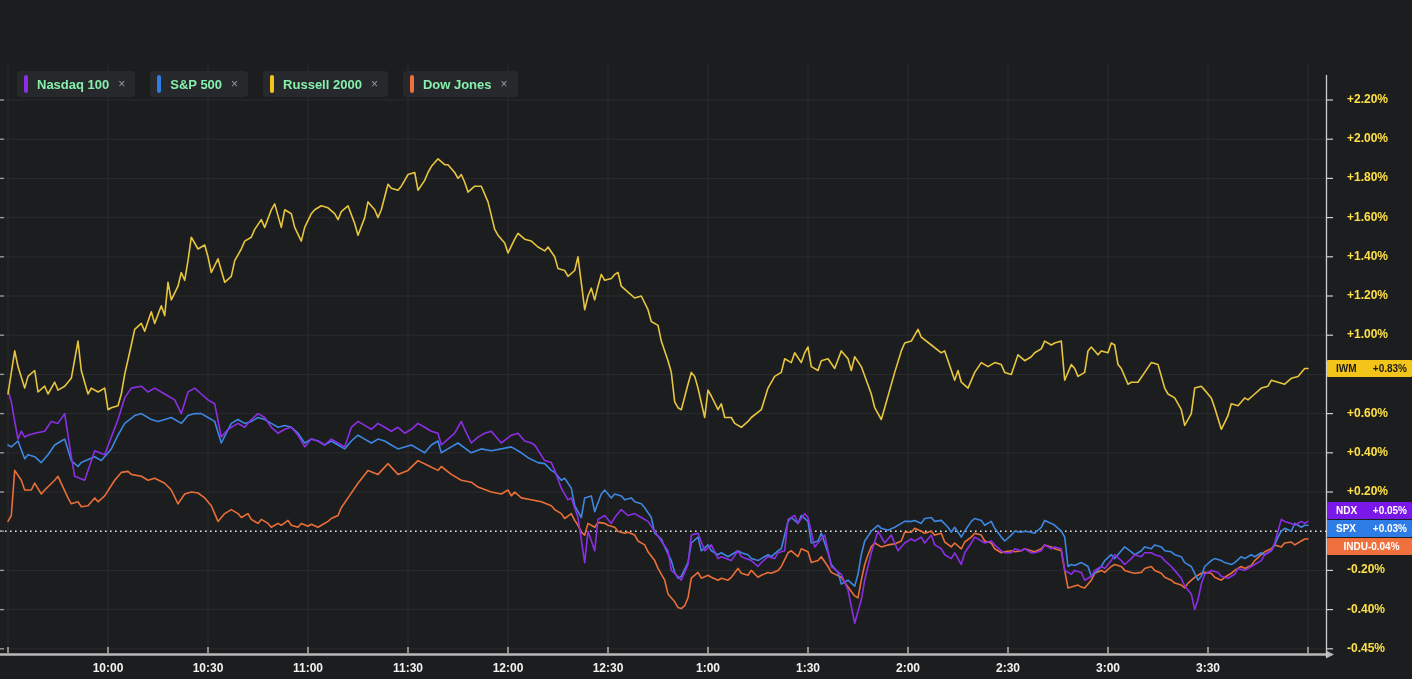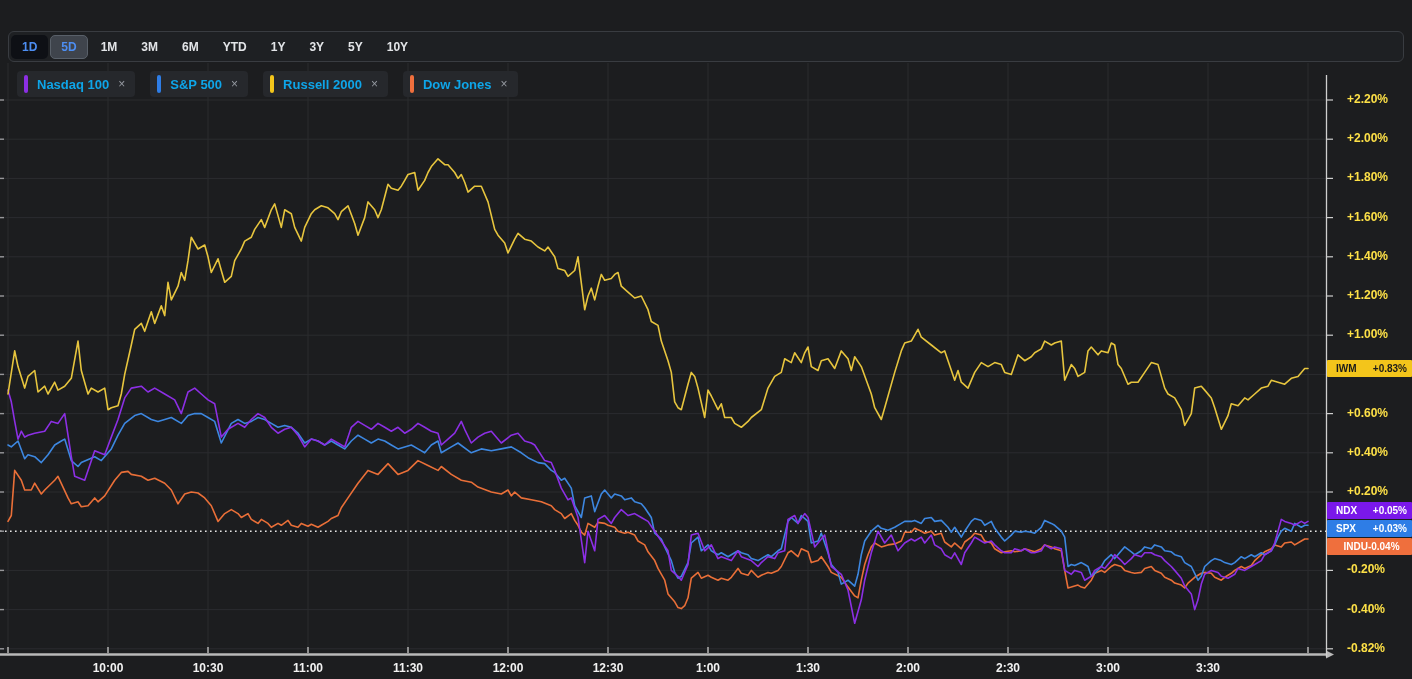--- a/index.html
+++ b/index.html
@@ -18,49 +18,37 @@
           align-items:center;padding:2px;gap:2px;}
   .tab{padding:5px 11px;font-size:12px;font-weight:700;color:#e3e5e8;border-radius:5px;
        box-sizing:border-box;text-align:center;cursor:pointer;white-space:nowrap;}
   .tab.active{background:#0e1015;color:#4d8ef2;}
   .tab.secondary{background:#3f444c;border:1px solid #596069;padding:4px 10px;color:#4d8ef2;}
   
   .legend{position:absolute;top:71px;left:17px;display:flex;gap:15px;z-index:5;}
   .chip{height:26px;display:flex;align-items:center;background:#26282c;border-radius:4px;
         padding:0 10px 0 7px;cursor:pointer;}
   .chip .bar{width:4px;height:18px;border-radius:2px;margin-right:9px;}
-  .chip .lbl{font-size:13px;font-weight:700;color:#0ea5e9;}
+  .chip .lbl{font-size:13px;font-weight:700;color:#86efac;}
   .chip .x{margin-left:9px;color:#9599a0;font-size:12px;font-weight:400;cursor:pointer;}
   
   #chart-svg{position:absolute;left:0;top:0;z-index:1;}
   .ylab{position:absolute;left:1347px;font-size:12px;font-weight:700;color:#fde047;z-index:2;}
   .xlab{position:absolute;top:661px;font-size:12px;font-weight:700;color:#f2f2f2;
         transform:translateX(-50%);z-index:2;}
   .badge{position:absolute;left:1327px;width:85px;height:17px;display:flex;align-items:center;
          justify-content:space-between;padding:0 5px 0 9px;box-sizing:border-box;z-index:3;
          font-size:10px;font-weight:700;border-radius:1px;}
 </style>
 </head>
 <body>
 
 <div class="stage">
 
 
-  <div class="tabbar" id="tabbar">
-      <div class="tab active">1D</div>
-      <div class="tab secondary">5D</div>
-      <div class="tab">1M</div>
-      <div class="tab">3M</div>
-      <div class="tab">6M</div>
-      <div class="tab">YTD</div>
-      <div class="tab">1Y</div>
-      <div class="tab">3Y</div>
-      <div class="tab">5Y</div>
-      <div class="tab">10Y</div>
-    </div>
 
   <div class="legend" id="legend">
       <div class="chip">
         <span class="bar" style="background: rgb(140, 47, 228);"></span>
         <span class="lbl">Nasdaq 100</span>
         <span class="x">×</span>
       </div>
       <div class="chip">
         <span class="bar" style="background: rgb(46, 125, 230);"></span>
         <span class="lbl">S&amp;P 500</span>
@@ -169,21 +157,21 @@
       <div class="ylab" style="top: 248.8px;">+1.40%</div>
       <div class="ylab" style="top: 288px;">+1.20%</div>
       <div class="ylab" style="top: 327.2px;">+1.00%</div>
       <div class="ylab" style="top: 366.4px;">+0.80%</div>
       <div class="ylab" style="top: 405.6px;">+0.60%</div>
       <div class="ylab" style="top: 444.8px;">+0.40%</div>
       <div class="ylab" style="top: 484px;">+0.20%</div>
       <div class="ylab" style="top: 523.2px;">0.00%</div>
       <div class="ylab" style="top: 562.4px;">-0.20%</div>
       <div class="ylab" style="top: 601.6px;">-0.40%</div>
-      <div class="ylab" style="top: 640.8px;">-0.82%</div>
+      <div class="ylab" style="top: 640.8px;">-0.45%</div>
     </div>
   <div id="xlabels">
       <div class="xlab" style="left: 4px; margin-top: 16px;">30</div>
       <div class="xlab" style="left: 108px;">10:00</div>
       <div class="xlab" style="left: 208px;">10:30</div>
       <div class="xlab" style="left: 308px;">11:00</div>
       <div class="xlab" style="left: 408px;">11:30</div>
       <div class="xlab" style="left: 508px;">12:00</div>
       <div class="xlab" style="left: 608px;">12:30</div>
       <div class="xlab" style="left: 708px;">1:00</div>

